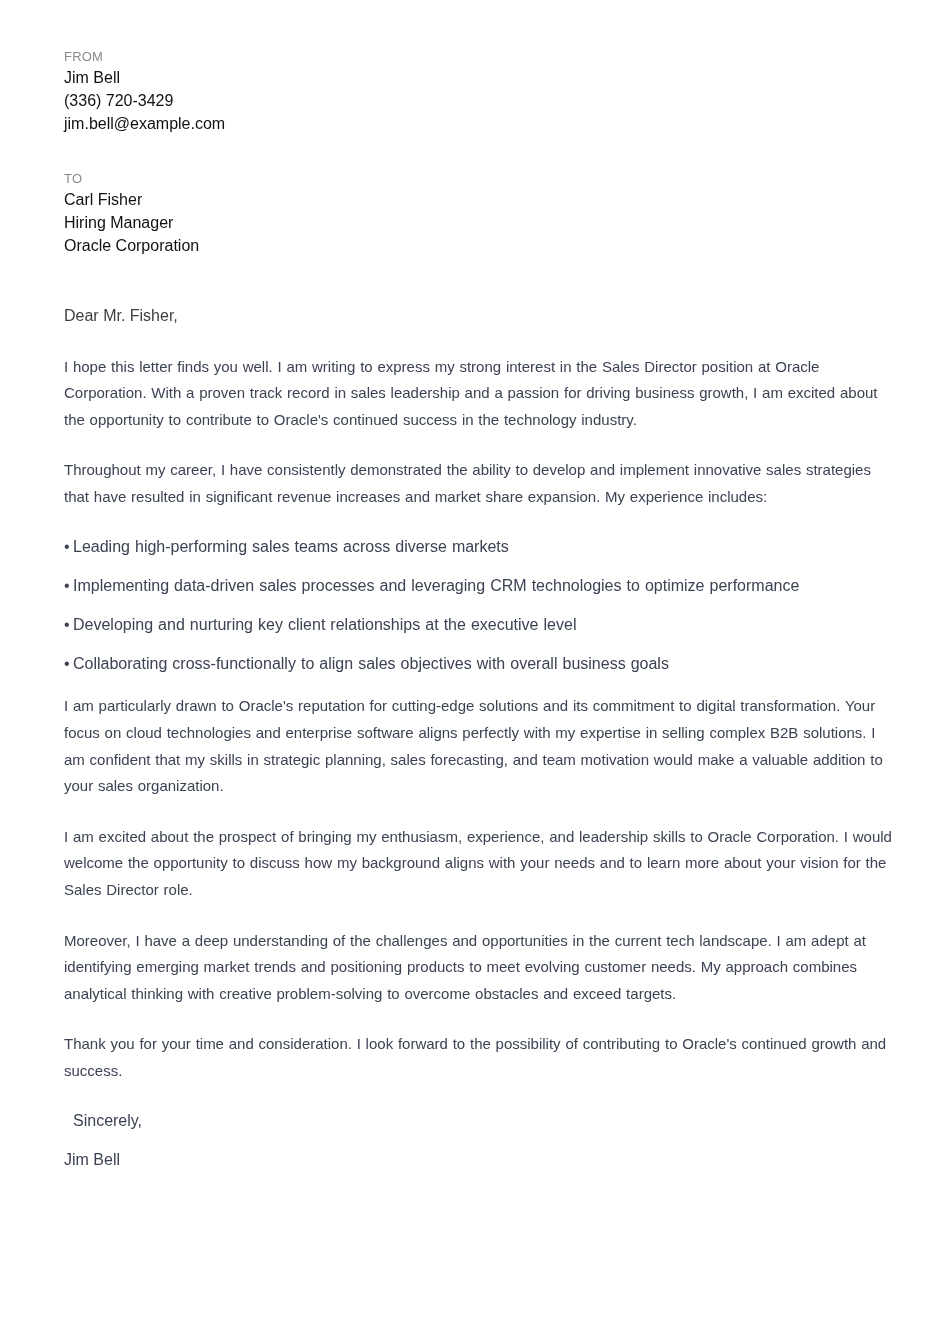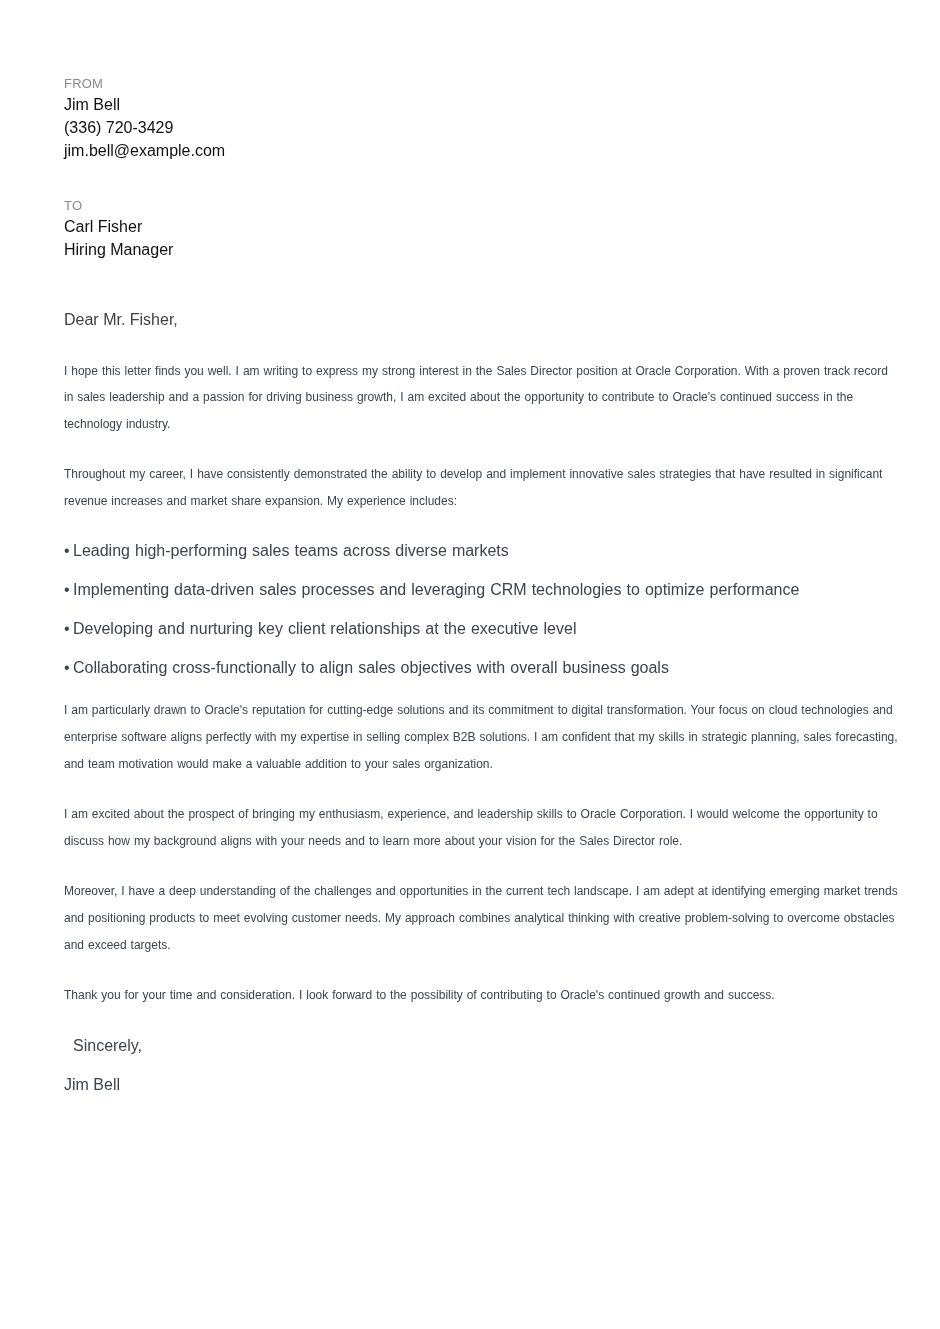--- a/index.html
+++ b/index.html
@@ -10,21 +10,21 @@
     body {
       width: 940px;
       height: 1329px;
       position: relative;
       font-family: "Liberation Sans", sans-serif;
       overflow: hidden;
     }
     .page {
       position: absolute;
       left: 64px;
-      top: 75px;
+      top: 48px;
       width: 834px;
     }
     .label {
       font-size: 13px;
       color: #8a8a8a;
       letter-spacing: 0.2px;
       line-height: 18px;
       margin: 0;
     }
     .contact-line {
@@ -35,21 +35,21 @@
     }
     .block-from { margin-top: 0; }
     .block-to { margin-top: 35px; }
     .salutation {
       margin-top: 46px;
       font-size: 16px;
       color: #404040;
       line-height: 26.5px;
     }
     .para {
-      font-size: 12px;
+      font-size: 15px;
       color: #3b4252;
       line-height: 26.6px;
       margin: 24px 0 0 0;
       word-spacing: 0.6px;
     }
     .bullets {
       margin: 24px 0 16px 0;
       padding: 0;
       list-style: none;
     }
@@ -87,20 +87,21 @@
     <p class="label">FROM</p>
     <p class="contact-line">Jim Bell</p>
     <p class="contact-line">(336) 720-3429</p>
     <p class="contact-line">jim.bell@example.com</p>
   </div>
 
   <div class="block-to">
     <p class="label">TO</p>
     <p class="contact-line">Carl Fisher</p>
     <p class="contact-line">Hiring Manager</p>
+    <p class="contact-line">Oracle Corporation</p>
   </div>
 
   <p class="salutation">Dear Mr. Fisher,</p>
 
   <p class="para">I hope this letter finds you well. I am writing to express my strong interest in the Sales Director position at Oracle Corporation. With a proven track record in sales leadership and a passion for driving business growth, I am excited about the opportunity to contribute to Oracle's continued success in the technology industry.</p>
   <p class="para">Throughout my career, I have consistently demonstrated the ability to develop and implement innovative sales strategies that have resulted in significant revenue increases and market share expansion. My experience includes:</p>
 
   <ul class="bullets">
     <li class="bullet"><span class="dot">•</span><span>Leading high-performing sales teams across diverse markets</span></li>
     <li class="bullet"><span class="dot">•</span><span>Implementing data-driven sales processes and leveraging CRM technologies to optimize performance</span></li>

